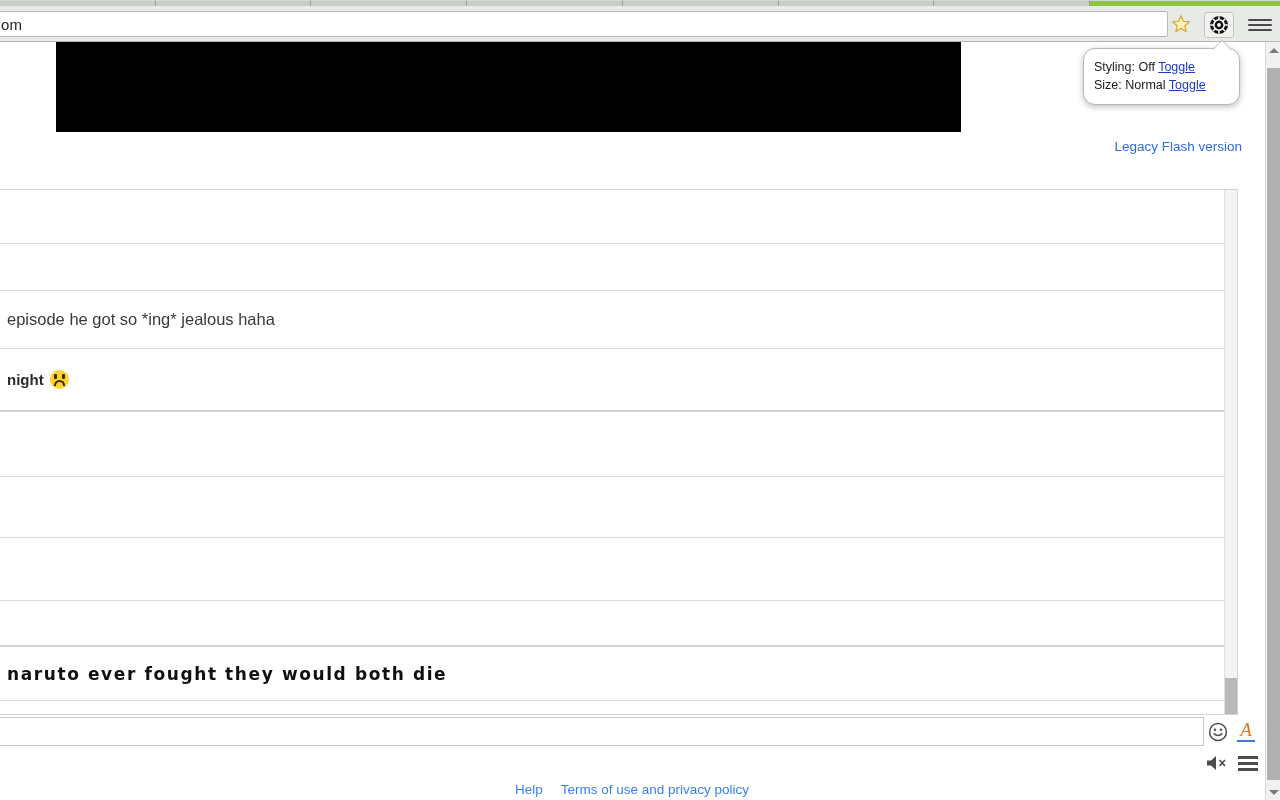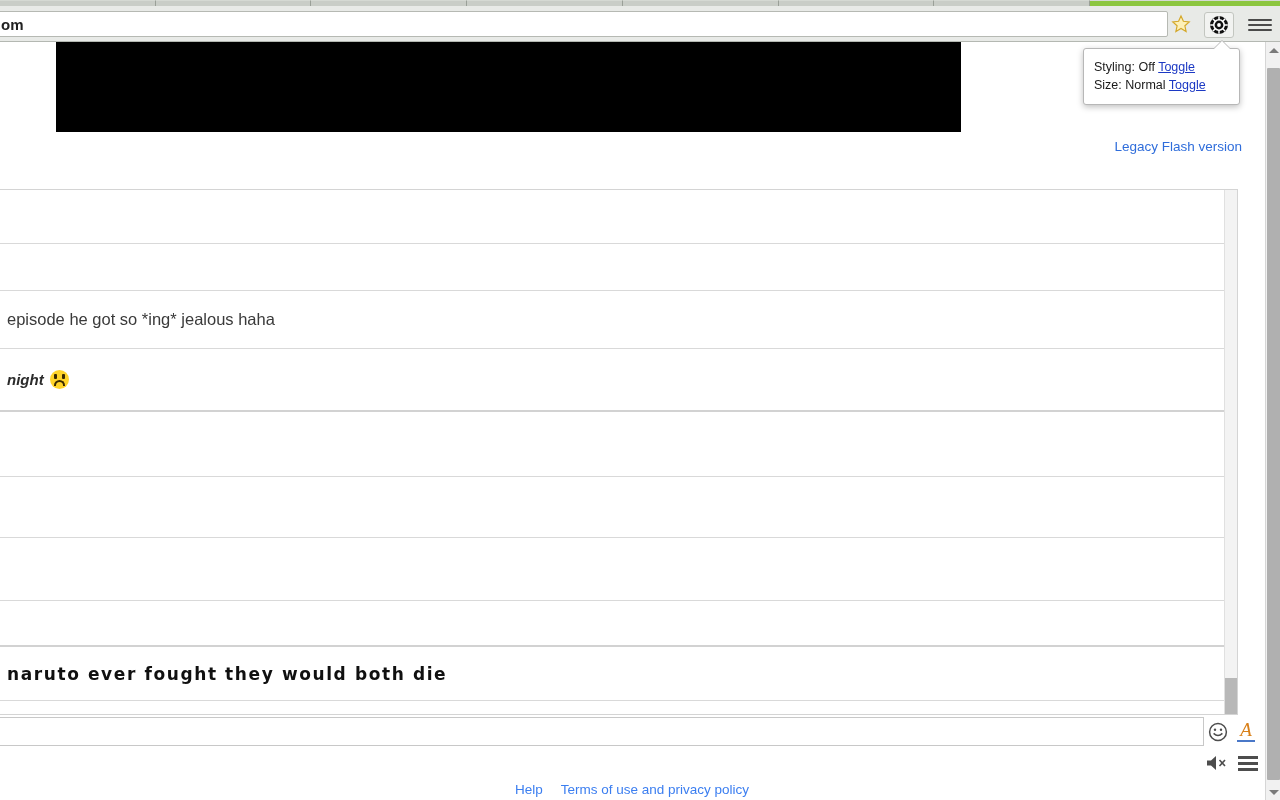--- a/index.html
+++ b/index.html
@@ -12,21 +12,20 @@
     font-family: "Liberation Sans", sans-serif;
   }
 
   
   #browser-chrome {
     position: absolute;
     left: 0; top: 0;
     width: 1280px;
     height: 42px;
     background: #be185d;
-    font-weight: bold;
   }
 
   
   #tab-strip {
     position: absolute;
     left: 0; top: 0;
     width: 1280px;
     height: 6px;
     background: #b9beb8;
     display: flex;
@@ -106,21 +105,21 @@
     border-radius: 1px;
   }
 
   
   #extension-popup {
     position: absolute;
     left: 1083px; top: 48px;
     width: 157px;
     background: #ffffff;
     border: 1px solid #b7b7b7;
-    border-radius: 3px;
+    border-radius: 12px;
     box-shadow: 0 2px 6px rgba(0,0,0,0.25);
     padding: 9px 10px 10px 10px;
     z-index: 50;
   }
   #popup-arrow {
     position: absolute;
     left: 1214px; top: 41px;
     width: 0; height: 0;
     border-left: 8px solid transparent;
     border-right: 8px solid transparent;
@@ -182,21 +181,21 @@
     overflow: hidden;
   }
   .chat-row {
     position: relative;
     border-bottom: 1px solid #d9d9d9;
     padding: 0 16px;
     display: flex;
     align-items: center;
     overflow: hidden;
   }
-  .chat-row.thick-sep { border-bottom: 2px solid #d2d2d2; font-style: italic; }
+  .chat-row.thick-sep { border-bottom: 2px solid #d2d2d2; }
 
   .msg-plain {
     font-size: 16.5px;
     color: #3a3a3a;
     white-space: nowrap;
     margin-left: -8px;
   }
   .msg-bold {
     font-size: 15px;
     font-weight: bold;

